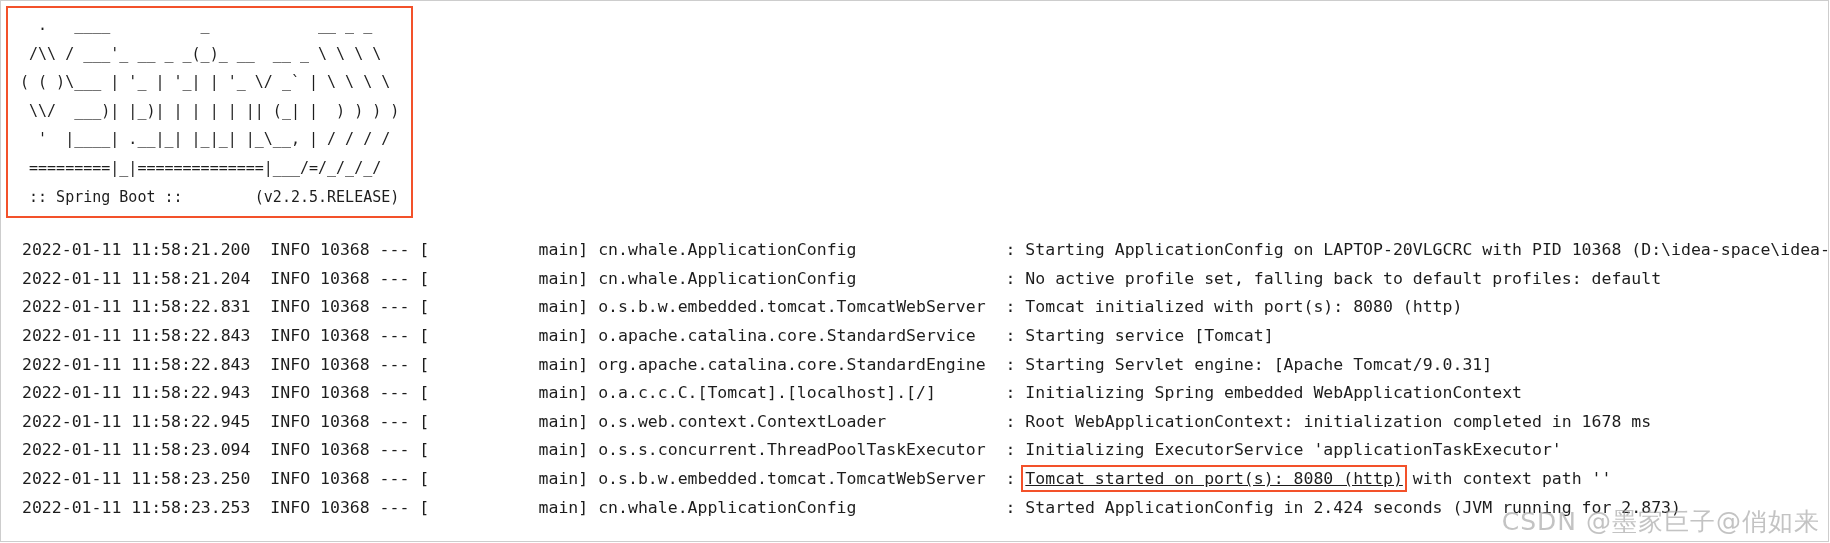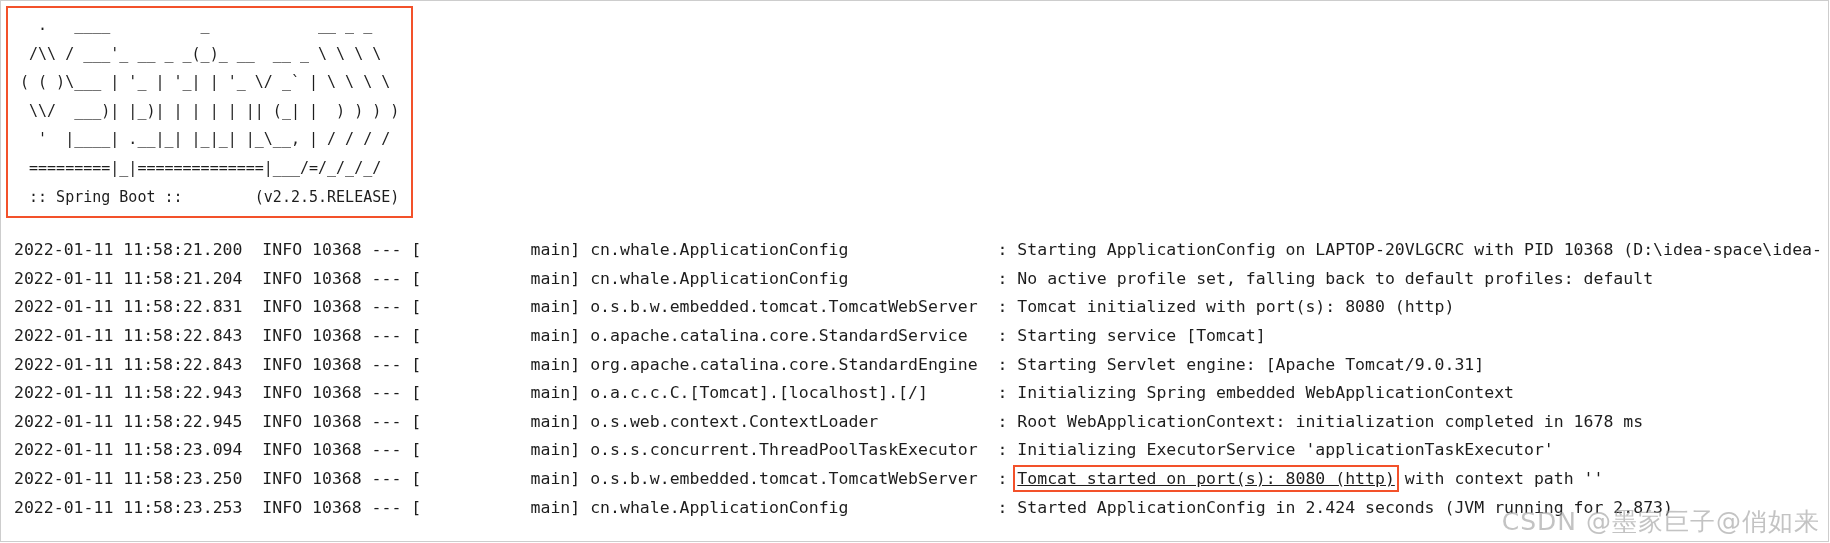--- a/index.html
+++ b/index.html
@@ -23,21 +23,21 @@
   }
   .banner {
     margin: 0;
     font-size: 15px;
     line-height: 28.6px;
     white-space: pre;
     font-family: inherit;
   }
   .log {
     margin: 18px 0 0 0;
-    padding-left: 13px;
+    padding-left: 21px;
     font-size: 16.5px;
     line-height: 28.6px;
     white-space: pre;
   }
   .log-line { height: 28.6px; white-space: pre; }
   .hl-box {
     outline: 2px solid #f3512a;
     outline-offset: 2px;
     text-decoration: underline;
   }

